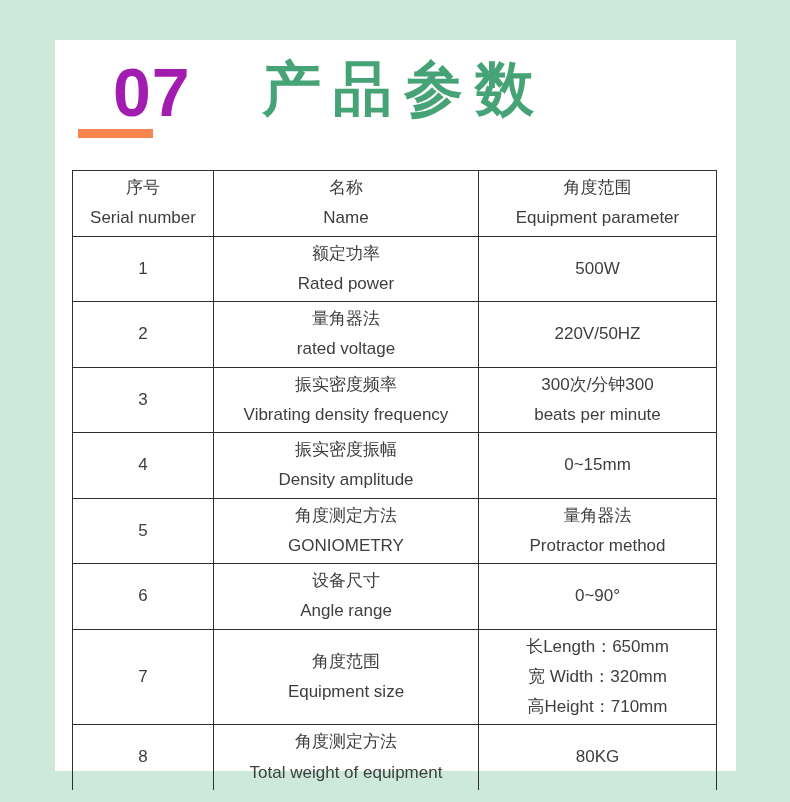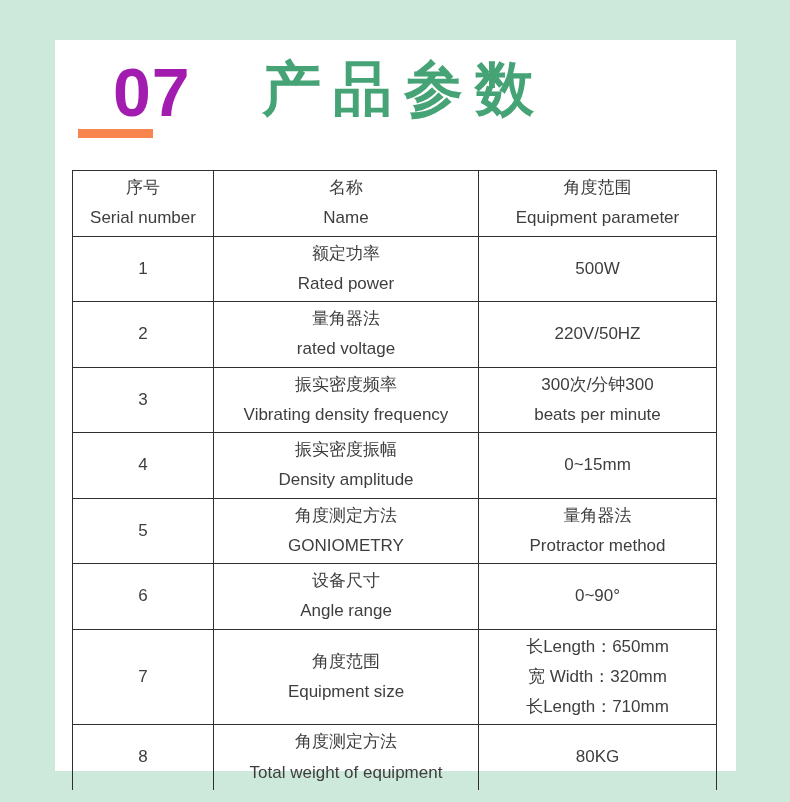--- a/index.html
+++ b/index.html
@@ -191,21 +191,21 @@
 
     <tr class="tall">
       <td class="serial">7</td>
       <td>
         <div>角度范围</div>
         <div>Equipment size</div>
       </td>
       <td>
         <div class="vline">长Length：650mm</div>
         <div class="vline">宽 Width：320mm</div>
-        <div class="vline">长Length：710mm</div>
+        <div class="vline">高Height：710mm</div>
       </td>
     </tr>
 
     <tr class="last">
       <td class="serial">8</td>
       <td>
         <div>角度测定方法</div>
         <div>Total weight of equipment</div>
       </td>
       <td>

